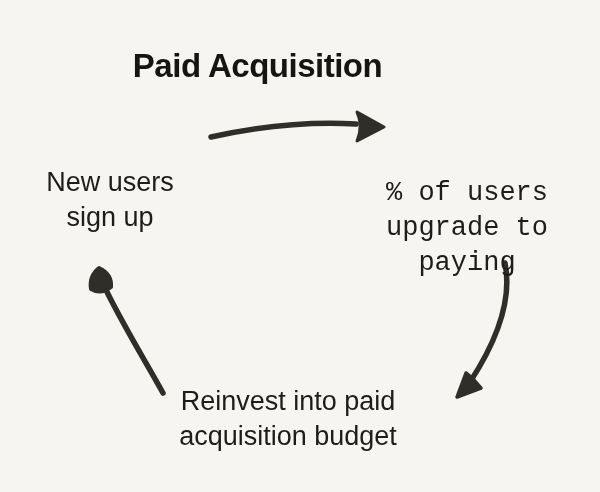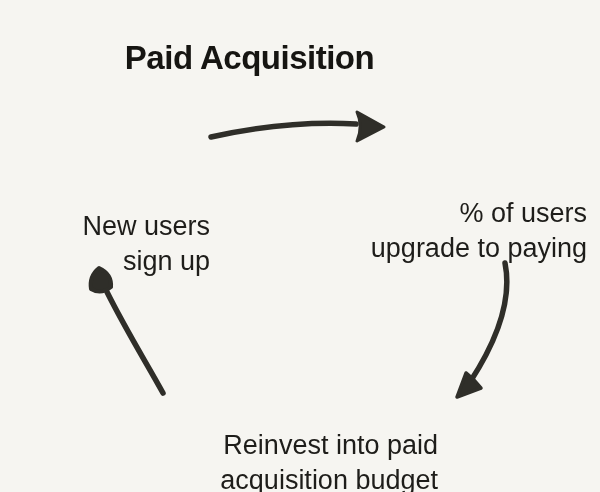--- a/index.html
+++ b/index.html
@@ -15,34 +15,33 @@
     position:absolute;
     top:30px;
     left:0;
     width:483px;
     text-align:center;
     font-size:33px;
     line-height:40px;
     font-weight:bold;
     letter-spacing:-0.5px;
     color:#161512;
-    margin:8px;
+    margin:16px;
   }
   .node{
     position:absolute;
-    text-align:right;
+    text-align:center;
     font-size:27px;
     line-height:35px;
     font-weight:400;
     color:#1e1d1a;
     white-space:pre-line;
-    margin-top:44px;
   }
   .node-new-users{ left:10px;  top:165px; width:200px; }
-  .node-upgrade{   left:347px; top:152px; width:240px; }
+  .node-upgrade{   left:347px; top:176px; width:240px;font-family:Liberation Mono, monospace; }
   .node-reinvest{  left:138px; top:384px; width:300px; }
   .arrows-layer{
     position:absolute;
     left:0; top:0;
     width:600px;
     height:492px;
   }
   .arrow-shaft{
     fill:none;
     stroke:#2f2e29;

